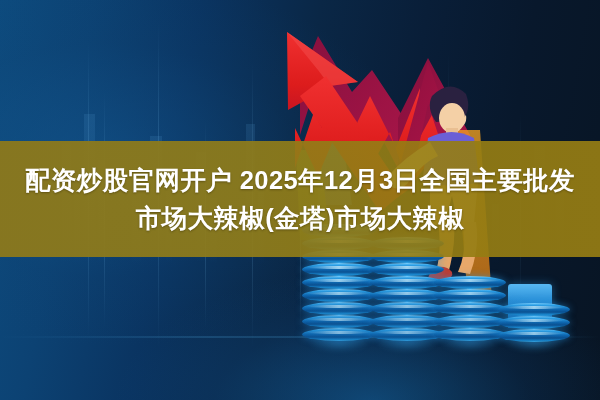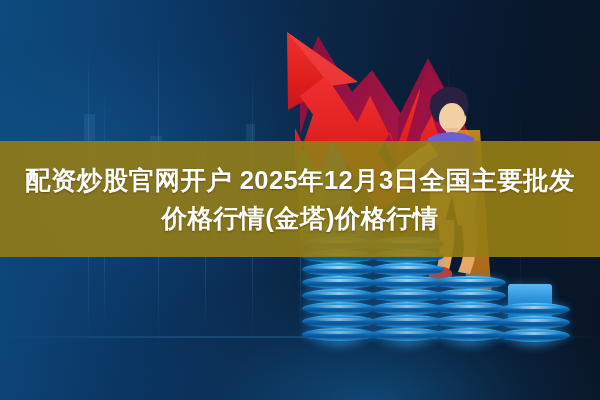--- a/index.html
+++ b/index.html
@@ -243,16 +243,16 @@
         <div class="coin" style="top:13px"></div>
       <div class="coin" style="top:26px"></div>
     </div>
   </div>
 
   <div class="bg-glowfloor"></div>
 
   <div class="band-tint"></div>
   <div class="title-wrap">
     <div class="tline">配资炒股官网开户 2025年12月3日全国主要批发</div>
-    <div class="tline">价格行情(金塔)价格行情</div>
+    <div class="tline">市场大辣椒(金塔)市场大辣椒</div>
   </div>
 
 </div>
 
 </body></html>

